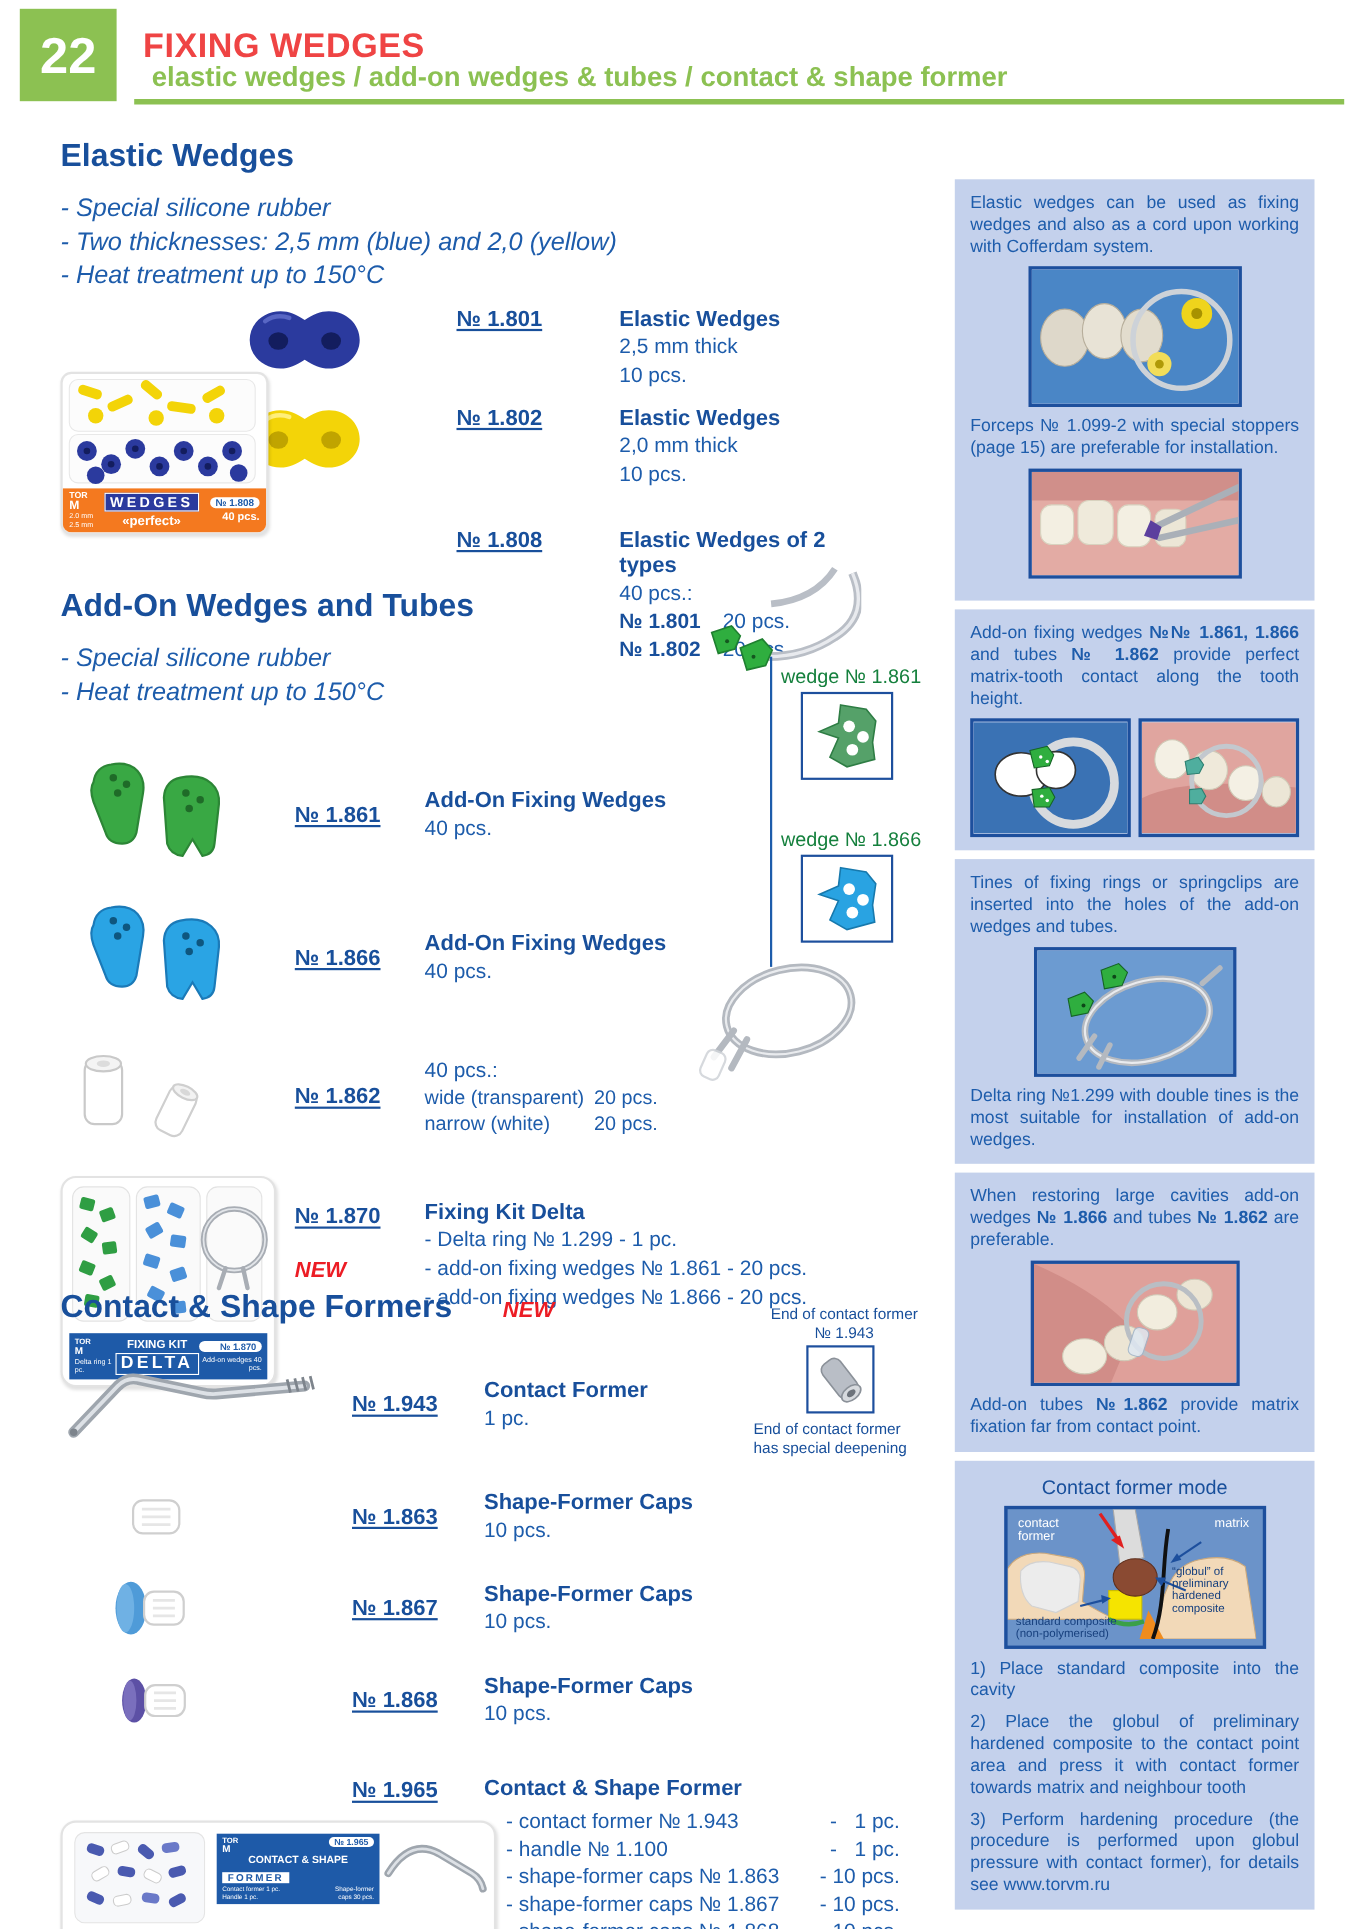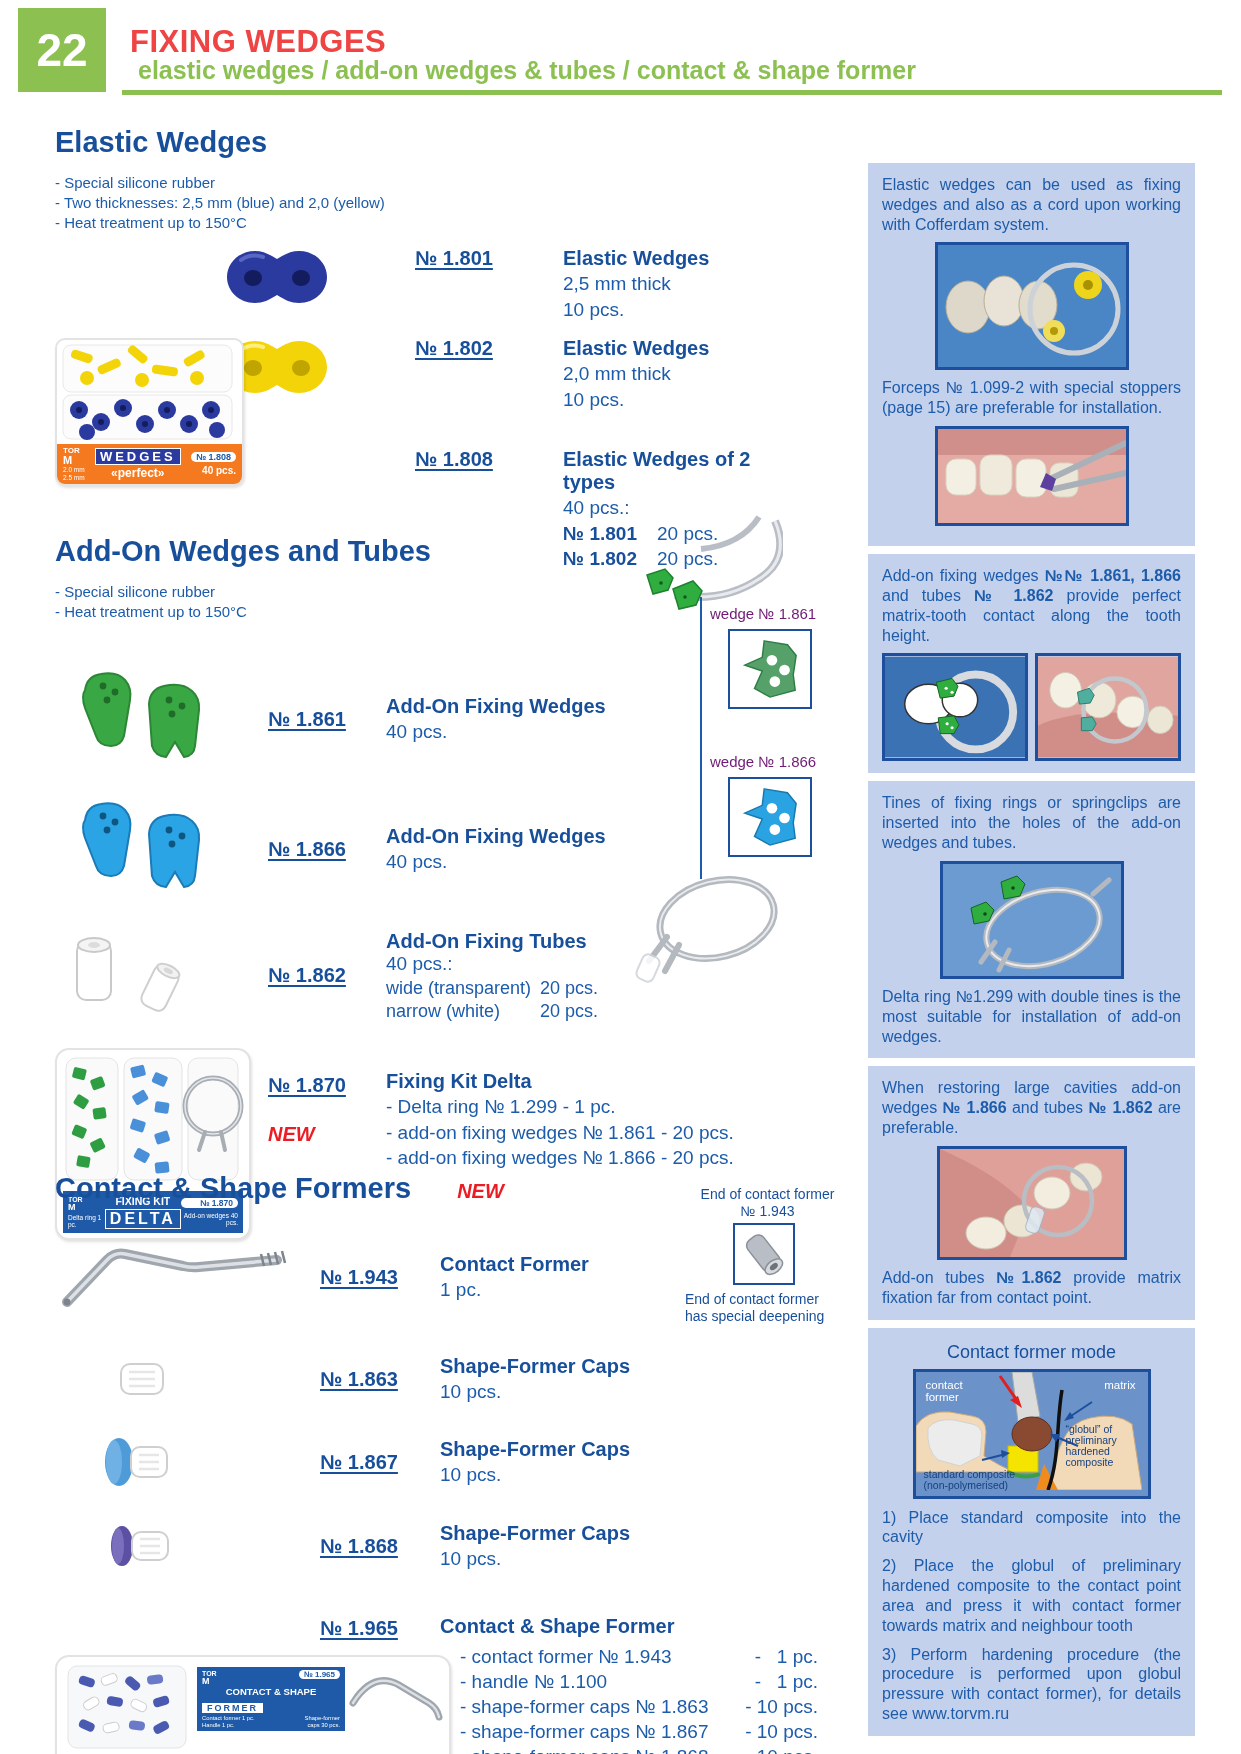--- a/index.html
+++ b/index.html
@@ -10,21 +10,21 @@
   }
   .abs{position:absolute;}
   
   .pagenum{left:18px;top:8px;width:88px;height:84px;background:#8CC152;color:#fff;
     font-size:46px;font-weight:bold;display:flex;align-items:center;justify-content:center;}
   .head-title{left:130px;top:24px;font-size:31px;font-weight:bold;color:#ef4444;letter-spacing:.5px;text-align:center;}
   .head-sub{left:138px;top:56px;font-size:25px;font-weight:bold;color:#8CC152;}
   .head-rule{left:122px;top:90px;width:1100px;height:5px;background:#8CC152;}
   
   h2{font-size:29px;color:#184f9b;margin:0;font-weight:bold;}
-  .bullets{margin-top:14px;font-size:15px;color:#1d5cab;line-height:1.33;}
+  .bullets{margin-top:14px;font-size:23px;font-style:italic;color:#1d5cab;line-height:1.33;}
   .prow{display:grid;}
   .grid-e{grid-template-columns:330px 118px 1fr;gap:30px;}
   .grid-a{grid-template-columns:213px 118px 1fr;align-items:center;}
   .grid-c{grid-template-columns:265px 120px 1fr;align-items:center;}
   .pcode{font-size:20px;font-weight:bold;color:#184f9b;text-decoration:underline;text-underline-offset:3px;}
   .pname{font-size:20px;font-weight:bold;color:#184f9b;line-height:1.15;}
   .pline{font-size:19px;color:#1d5cab;margin-top:3px;line-height:1.2;}
   .newtag{color:#ec1c24;font-size:20px;font-weight:bold;font-style:italic;}
   .subpair{display:flex;gap:20px;font-size:19px;color:#1d5cab;margin-top:3px;}
   .subpair .sc{font-weight:bold;color:#184f9b;}
@@ -47,21 +47,21 @@
   .sbox .b{font-weight:bold;}
   .photo{border:3px solid #1d4f9d;display:block;margin:8px auto;}
   .srow{display:flex;justify-content:center;gap:7px;margin-top:8px;}
   .stitle{font-size:18px;font-weight:normal;color:#184f9b;text-align:center;margin:2px 0 4px;}
   .steps p{margin:9px 0 0;text-align:justify;}
   
   .cfm{position:relative;width:232px;height:124px;border:3px solid #1d4f9d;margin:6px auto 2px;background:#6b93c9;overflow:hidden;}
   .cfm-label{position:absolute;font-size:11.5px;line-height:1.05;}
   
   .divline{width:2px;background:#1d5cab;}
-  .wlabel{font-size:15px;color:#701a75;}
+  .wlabel{font-size:18px;color:#15803d;}
   .diagbox{width:80px;height:76px;border:2px solid #1d4f9d;background:#fff;display:flex;align-items:center;justify-content:center;}
   .callout{font-size:14px;color:#184f9b;line-height:1.18;}
 </style>
 </head>
 <body>
 
 <div class="abs pagenum">22</div>
 <div class="abs head-title">FIXING WEDGES</div>
 <div class="abs head-sub">elastic wedges / add-on wedges &amp; tubes / contact &amp; shape former</div>
 <div class="abs head-rule"></div>
@@ -232,21 +232,20 @@
         <ellipse cx="39" cy="17" rx="6" ry="3" fill="#dcdcdc"></ellipse>
         <g transform="rotate(26 105 60)">
           <rect x="92" y="38" width="26" height="44" rx="8" fill="#fff" stroke="#cfcfcf" stroke-width="2"></rect>
           <ellipse cx="105" cy="41" rx="12" ry="5.5" fill="#f2f2f2" stroke="#cfcfcf" stroke-width="2"></ellipse>
           <ellipse cx="105" cy="41" rx="5" ry="2.5" fill="#d8d8d8"></ellipse>
         </g>
       </svg>
     </div>
     <div class="pcode">№ 1.862</div>
     <div>
-      <div class="pname">Add-On Fixing Tubes</div>
       <div class="pline" style="margin-top:0;">40 pcs.:</div>
       <div class="tubepair">
           <span>wide (transparent)</span>
           <span>20 pcs.</span>
         </div>
       <div class="tubepair">
           <span>narrow (white)</span>
           <span>20 pcs.</span>
         </div>
     </div>

